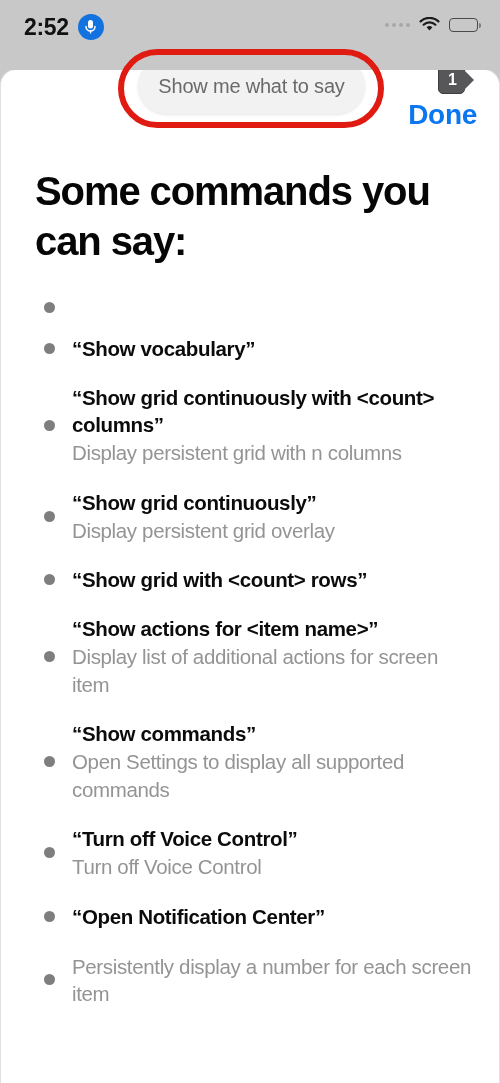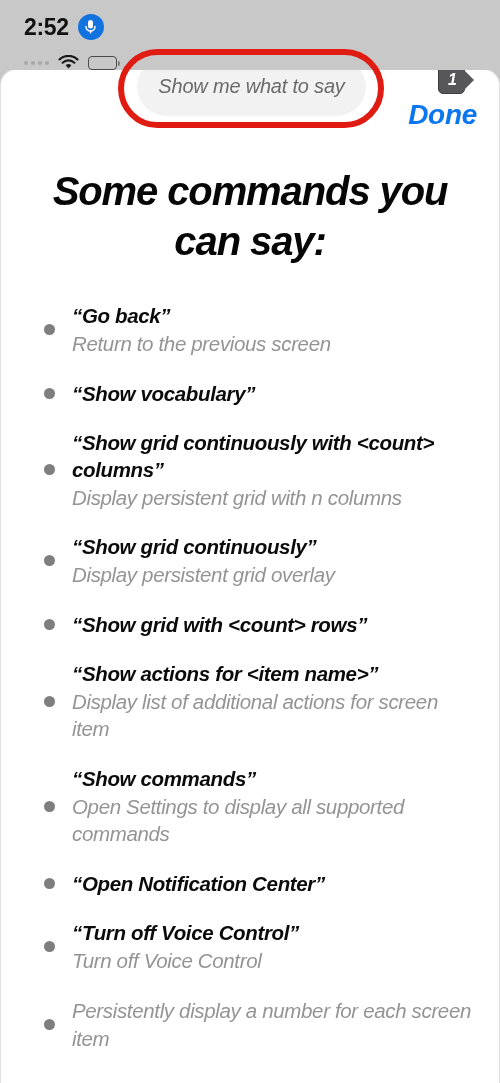--- a/index.html
+++ b/index.html
@@ -24,21 +24,20 @@
     position: absolute;
     top: 0; left: 0;
     width: 500px;
     height: 70px;
     background: #c8c8c8;
     display: flex;
     align-items: flex-start;
     justify-content: space-between;
     padding: 14px 22px 0 24px;
     z-index: 5;
-    flex-direction: column;
   }
   .status-left {
     display: flex;
     align-items: center;
     gap: 9px;
   }
   .status-time {
     font-size: 23px;
     font-weight: bold;
     color: #111;
@@ -100,21 +99,20 @@
     position: absolute;
     top: 69px; left: 0;
     width: 500px;
     height: 1014px;
     background: #ffffff;
     border-radius: 16px 16px 0 0;
     border: 1px solid #e0e0e0;
     border-bottom: none;
     z-index: 3;
     overflow: hidden;
-    font-style: italic;
   }
 
   
   .sheet-topbar {
     position: relative;
     height: 66px;
   }
   .say-pill {
     position: absolute;
     top: -12px;
@@ -166,21 +164,20 @@
     margin-top: 5px;
     font-size: 28px;
     font-weight: bold;
     color: #0a76ef;
     letter-spacing: -0.3px;
   }
 
   
   .page-heading {
     margin: 30px 34px 0 34px;
-    text-align: center;
     font-size: 40px;
     font-weight: bold;
     line-height: 1.25;
     color: #060606;
     letter-spacing: -1.1px;
   }
 
   
   .command-list {
     margin: 36px 26px 0 26px;
@@ -279,24 +276,20 @@
       </div>
 
     </div>
 
     <h1 class="page-heading">Some commands you can say:</h1>
 
     <ul class="command-list">
 
       <li class="command-item">
         <span class="bullet"></span>
-        <span class="command-text">
-          <span class="command-phrase">“Go back”</span>
-          <span class="command-desc">Return to the previous screen</span>
-        </span>
       </li>
 
       <li class="command-item">
         <span class="bullet"></span>
         <span class="command-text">
           <span class="command-phrase">“Show vocabulary”</span>
         </span>
       </li>
 
       <li class="command-item">
@@ -334,35 +327,35 @@
         <span class="bullet"></span>
         <span class="command-text">
           <span class="command-phrase">“Show commands”</span>
           <span class="command-desc">Open Settings to display all supported commands</span>
         </span>
       </li>
 
       <li class="command-item">
         <span class="bullet"></span>
         <span class="command-text">
-          <span class="command-phrase">“Open Notification Center”</span>
-        </span>
-      </li>
-
-      <li class="command-item">
-        <span class="bullet"></span>
-        <span class="command-text">
           <span class="command-phrase">“Turn off Voice Control”</span>
           <span class="command-desc">Turn off Voice Control</span>
         </span>
       </li>
 
       <li class="command-item">
         <span class="bullet"></span>
         <span class="command-text">
+          <span class="command-phrase">“Open Notification Center”</span>
+        </span>
+      </li>
+
+      <li class="command-item">
+        <span class="bullet"></span>
+        <span class="command-text">
           <span class="command-desc">Persistently display a number for each screen item</span>
         </span>
       </li>
 
     </ul>
 
   </div>
 
   <div class="annotation-oval"></div>
 

